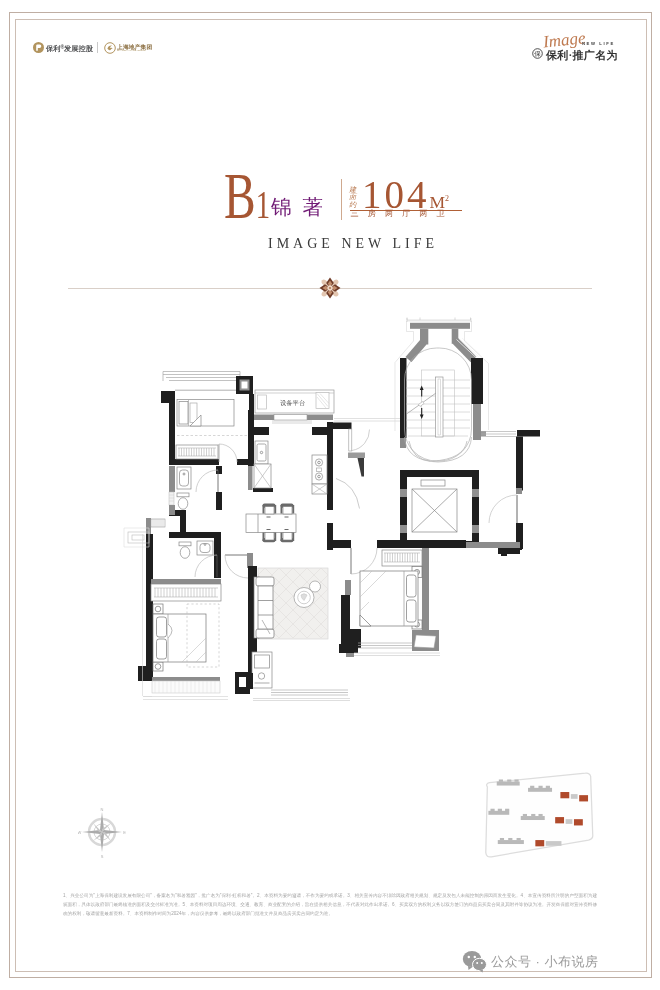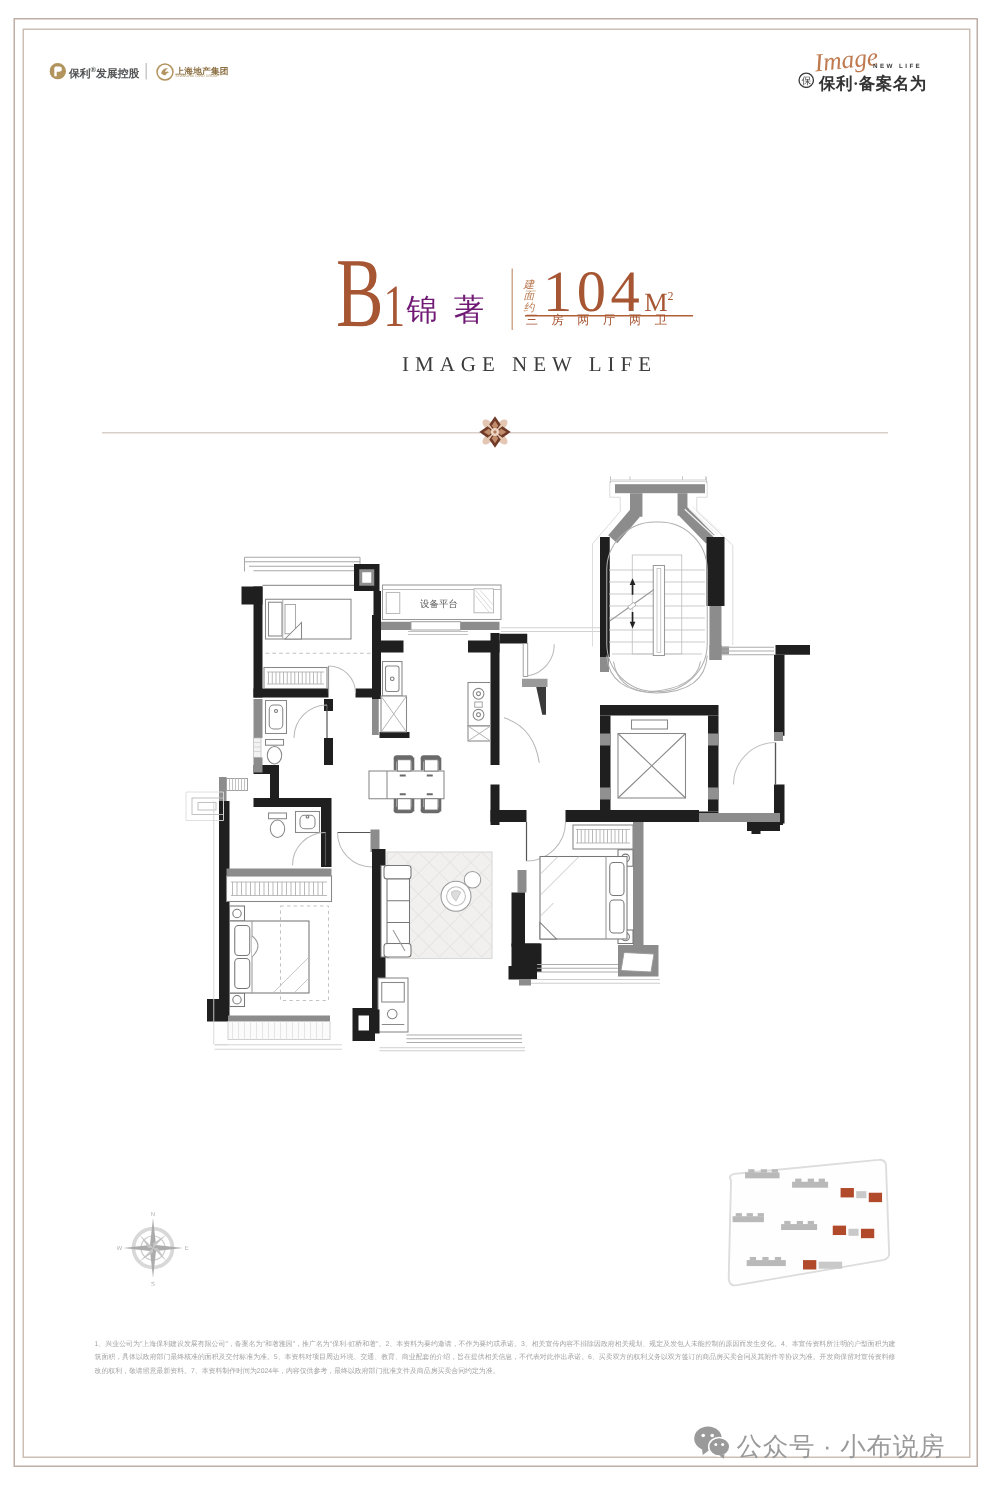--- a/index.html
+++ b/index.html
@@ -34,21 +34,21 @@
 
 <div class="abs" style="left:543px;top:30px;width:50px;height:20px;font-family:'Liberation Serif',serif;font-style:italic;font-size:17px;color:#bf7a50;transform:rotate(-6deg);">Image</div>
 
 <div class="abs" style="left:582px;top:41px;font-size:4.2px;letter-spacing:1.6px;color:#3c3c3c;font-weight:bold;white-space:nowrap;">NEW LIFE</div>
 
 <svg class="abs" style="left:532px;top:48px;" width="11" height="11" viewBox="0 0 11 11">
   <circle cx="5.5" cy="5.5" r="4.8" fill="none" stroke="#3c3c3c" stroke-width="0.9"></circle>
   <text x="5.5" y="7.8" font-size="6.5" text-anchor="middle" fill="#3c3c3c" font-family="Liberation Sans">保</text>
 </svg>
 
-<div class="abs" style="left:546px;top:47.5px;font-size:11px;letter-spacing:0.3px;color:#333;font-weight:bold;white-space:nowrap;font-family:'Liberation Serif',serif;">保利·备案名为</div>
+<div class="abs" style="left:546px;top:47.5px;font-size:11px;letter-spacing:0.3px;color:#333;font-weight:bold;white-space:nowrap;font-family:'Liberation Serif',serif;">保利·推广名为</div>
 
 <div class="abs" style="left:224px;top:163px;font-family:'Liberation Serif',serif;font-size:66px;line-height:66px;color:#a65633;transform:scaleX(0.72);transform-origin:0 0;white-space:nowrap;">B<span style="font-size:40px;">1</span></div>
 
 <div class="abs" style="left:271px;top:196.5px;font-size:20.5px;line-height:20.5px;letter-spacing:11px;color:#701a75;white-space:nowrap;">锦著</div>
 
 <div class="abs" style="left:340.5px;top:179px;width:1px;height:41px;background:#cfa98f;"></div>
 
 <div class="abs" style="left:349px;top:186px;width:8px;font-size:7.2px;line-height:7.3px;color:#b8784f;font-style:italic;">建面约</div>
 
 <div class="abs" style="left:362px;top:175px;font-family:'Liberation Serif',serif;font-size:39px;line-height:39px;letter-spacing:3px;color:#a65633;">104<span style="font-size:17.5px;letter-spacing:0;">M<sup style="font-size:8px;">2</sup></span></div>
@@ -609,15 +609,15 @@
   <ellipse cx="10" cy="9" rx="9.2" ry="8" fill="#9a9a9a"></ellipse>
   <path d="M6 16 L6.5 20 L10.5 17" fill="#9a9a9a"></path>
   <circle cx="6.8" cy="7" r="1.2" fill="#fff"></circle>
       <circle cx="12.8" cy="7" r="1.2" fill="#fff"></circle>
   <ellipse cx="17.5" cy="14.5" rx="7" ry="6.2" fill="#9a9a9a" stroke="#fff" stroke-width="1"></ellipse>
   <path d="M21 19.5 L20.6 22.5 L17.5 20.4" fill="#9a9a9a"></path>
   <circle cx="15.2" cy="13" r="1" fill="#fff"></circle>
       <circle cx="19.8" cy="13" r="1" fill="#fff"></circle>
 </svg>
 
-<div class="abs" style="left:491px;top:952.5px;font-size:17px;letter-spacing:0.5px;color:#9a9a9a;white-space:nowrap;">公众号 · 小布说房</div>
+<div class="abs" style="left:491px;top:952.5px;font-size:13px;letter-spacing:0.5px;color:#9a9a9a;white-space:nowrap;">公众号 · 小布说房</div>
 
 </div>
 
 </body></html>

